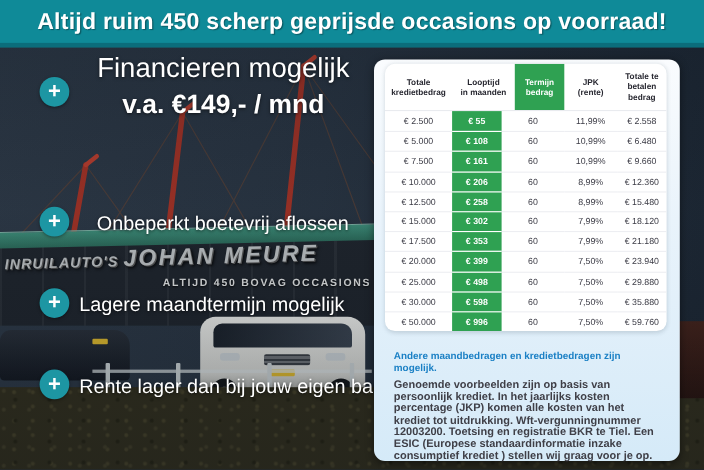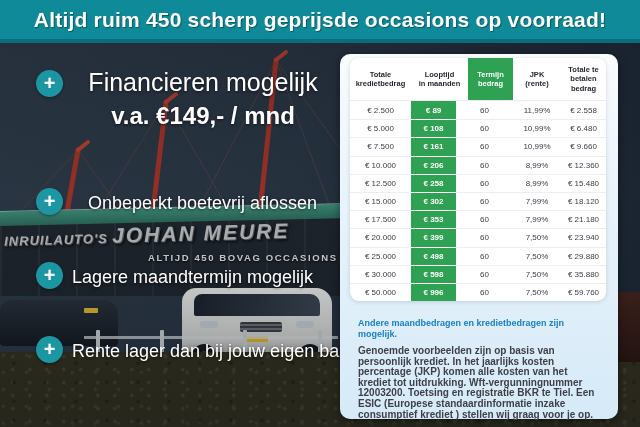--- a/index.html
+++ b/index.html
@@ -54,21 +54,21 @@
   
   .banner{position:absolute;left:0;top:0;width:640px;height:39px;background:#0f8a98;
        border-bottom:4px solid #0b6d7b;display:flex;align-items:center;justify-content:center;}
   .banner span{color:#fff;font-weight:bold;font-size:21px;letter-spacing:.2px;
        text-shadow:1px 1px 1px rgba(0,0,0,.35);}
 
   
   .plus{position:absolute;width:27px;height:27px;border-radius:50%;background:#1d96a3;
         color:#fff;font-weight:bold;font-size:20px;line-height:26px;text-align:center;
         box-shadow:0 1px 3px rgba(0,0,0,.4);}
-  .usp-headline{position:absolute;left:58px;top:68px;width:290px;text-align:center;color:#fff;}
+  .usp-headline{position:absolute;left:58px;top:48px;width:290px;text-align:center;color:#fff;}
   .usp-headline .l1{font-size:25px;font-weight:normal;text-shadow:0 1px 3px rgba(0,0,0,.6);}
   .usp-headline .l2{font-size:24px;font-weight:bold;margin-top:5px;text-shadow:0 1px 3px rgba(0,0,0,.6);}
   .usp-item{position:absolute;left:72px;color:#fff;font-size:18px;white-space:nowrap;
         text-shadow:0 1px 3px rgba(0,0,0,.7);}
 
   
   .panel{position:absolute;left:340px;top:54px;width:278px;height:365px;border-radius:10px;
         background:linear-gradient(180deg,#fafcfe 0%,#e9f3fb 40%,#d5eaf8 100%);
         box-shadow:0 2px 8px rgba(0,0,0,.45);}
   .table-card{position:absolute;left:10px;top:4px;width:256px;height:243px;border-radius:9px;
@@ -194,21 +194,21 @@
         <div class="t-cell c1 green">Termijn
 bedrag</div>
         <div class="t-cell c3">JPK
 (rente)</div>
         <div class="t-cell c4">Totale te
 betalen bedrag</div>
       </div>
       <div class="t-rows">
           <div class="t-row">
             <div class="t-cell c0">€ 2.500</div>
-            <div class="t-cell c1 green">€ 89</div>
+            <div class="t-cell c1 green">€ 55</div>
             <div class="t-cell c2">60</div>
             <div class="t-cell c3">11,99%</div>
             <div class="t-cell c4">€ 2.558</div>
           </div>
           <div class="t-row">
             <div class="t-cell c0">€ 5.000</div>
             <div class="t-cell c1 green">€ 108</div>
             <div class="t-cell c2">60</div>
             <div class="t-cell c3">10,99%</div>
             <div class="t-cell c4">€ 6.480</div>

